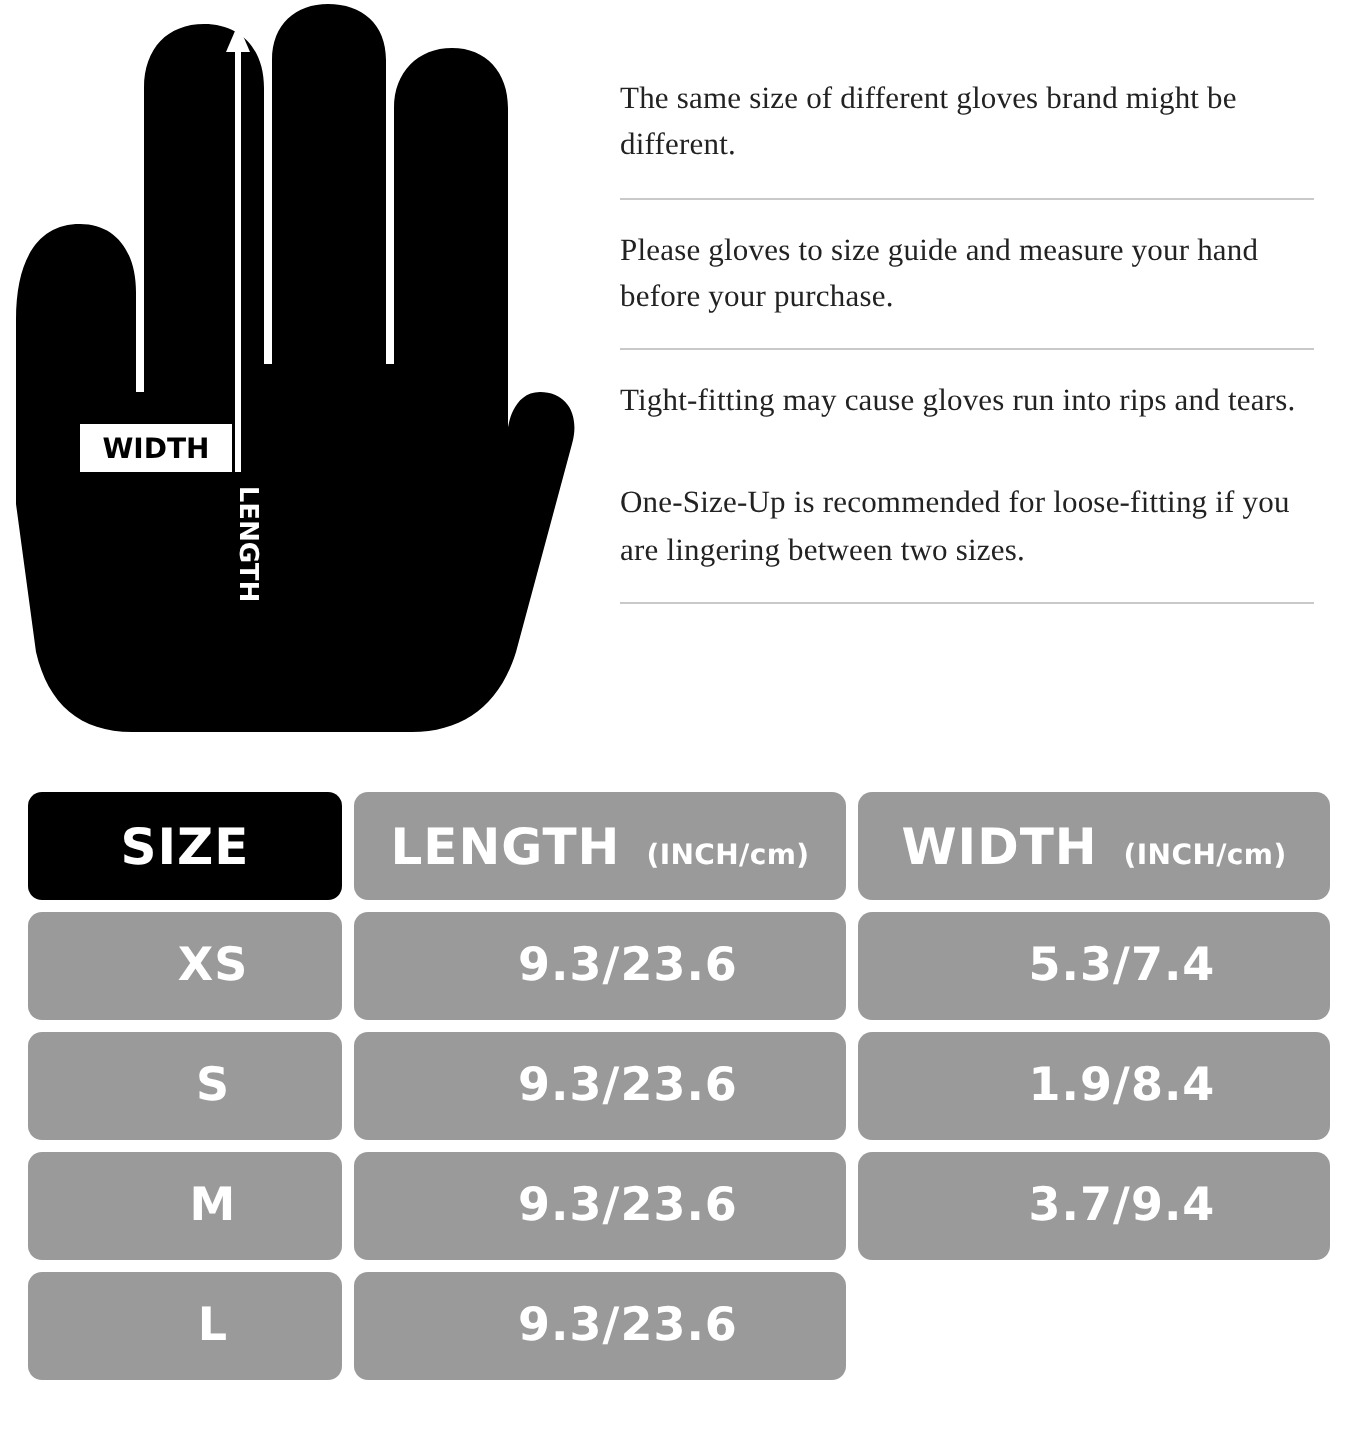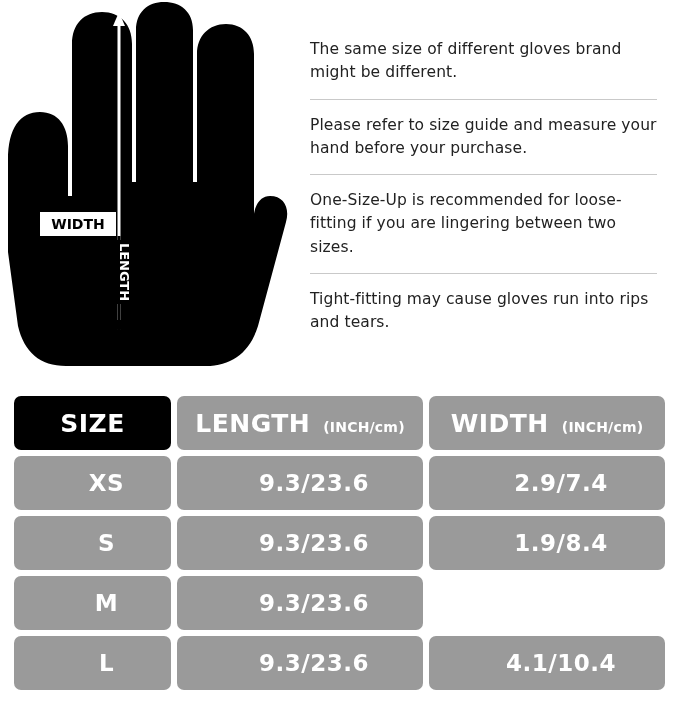--- a/index.html
+++ b/index.html
@@ -46,20 +46,21 @@
     box-sizing: border-box;
   }
   .note {
     font-size: 15.5px;
     line-height: 1.5;
     color: #222222;
     padding: 0 0 14px 0;
     margin: 0 0 14px 0;
     border-bottom: 1px solid #c9c9c9;
     letter-spacing: 0.1px;
+    font-family: Liberation Serif, serif;
   }
   .note.last {
     border-bottom: none;
   }
 
   
   .table {
     position: absolute;
     left: 14px;
     top: 396px;
@@ -163,23 +164,23 @@
           <line x1="119" y1="236" x2="119" y2="330" stroke="#000000" stroke-width="3"></line>
           <polygon points="119,334 113,320 125,320" fill="#000000"></polygon>
           <rect x="108" y="240" width="24" height="64" fill="#000000"></rect>
           <text x="120" y="272" font-family="DejaVu Sans, sans-serif" font-size="13" font-weight="bold" text-anchor="middle" fill="#ffffff" transform="rotate(90 120 272)">LENGTH</text>
         </g>
       </svg>
     </div>
 
     <div class="notes">
       <p class="note">The same size of different gloves brand might be different.</p>
-      <p class="note">Please refer to size guide and measure your hand before your purchase.</p>
+      <p class="note">Please gloves to size guide and measure your hand before your purchase.</p>
+      <p class="note last">Tight-fitting may cause gloves run into rips and tears.</p>
       <p class="note">One-Size-Up is recommended for loose-fitting if you are lingering between two sizes.</p>
-      <p class="note last">Tight-fitting may cause gloves run into rips and tears.</p>
     </div>
 
   </div>
 
   <div class="table">
 
     <div class="row head">
       <div class="cell col-size">SIZE</div>
       <div class="cell col-len">
         <span class="hdr-inner">
@@ -191,35 +192,35 @@
         <span class="hdr-inner">
           <span>WIDTH</span>
           <span class="unit">(INCH/cm)</span>
         </span>
       </div>
     </div>
 
     <div class="row body">
       <div class="cell col-size">XS</div>
       <div class="cell col-len">9.3/23.6</div>
-      <div class="cell col-wid">2.9/7.4</div>
+      <div class="cell col-wid">5.3/7.4</div>
     </div>
 
     <div class="row body">
       <div class="cell col-size">S</div>
       <div class="cell col-len">9.3/23.6</div>
       <div class="cell col-wid">1.9/8.4</div>
     </div>
 
     <div class="row body">
       <div class="cell col-size">M</div>
       <div class="cell col-len">9.3/23.6</div>
+      <div class="cell col-wid">3.7/9.4</div>
     </div>
 
     <div class="row body">
       <div class="cell col-size">L</div>
       <div class="cell col-len">9.3/23.6</div>
-      <div class="cell col-wid">4.1/10.4</div>
     </div>
 
   </div>
 
 </div>
 
 </body></html>

